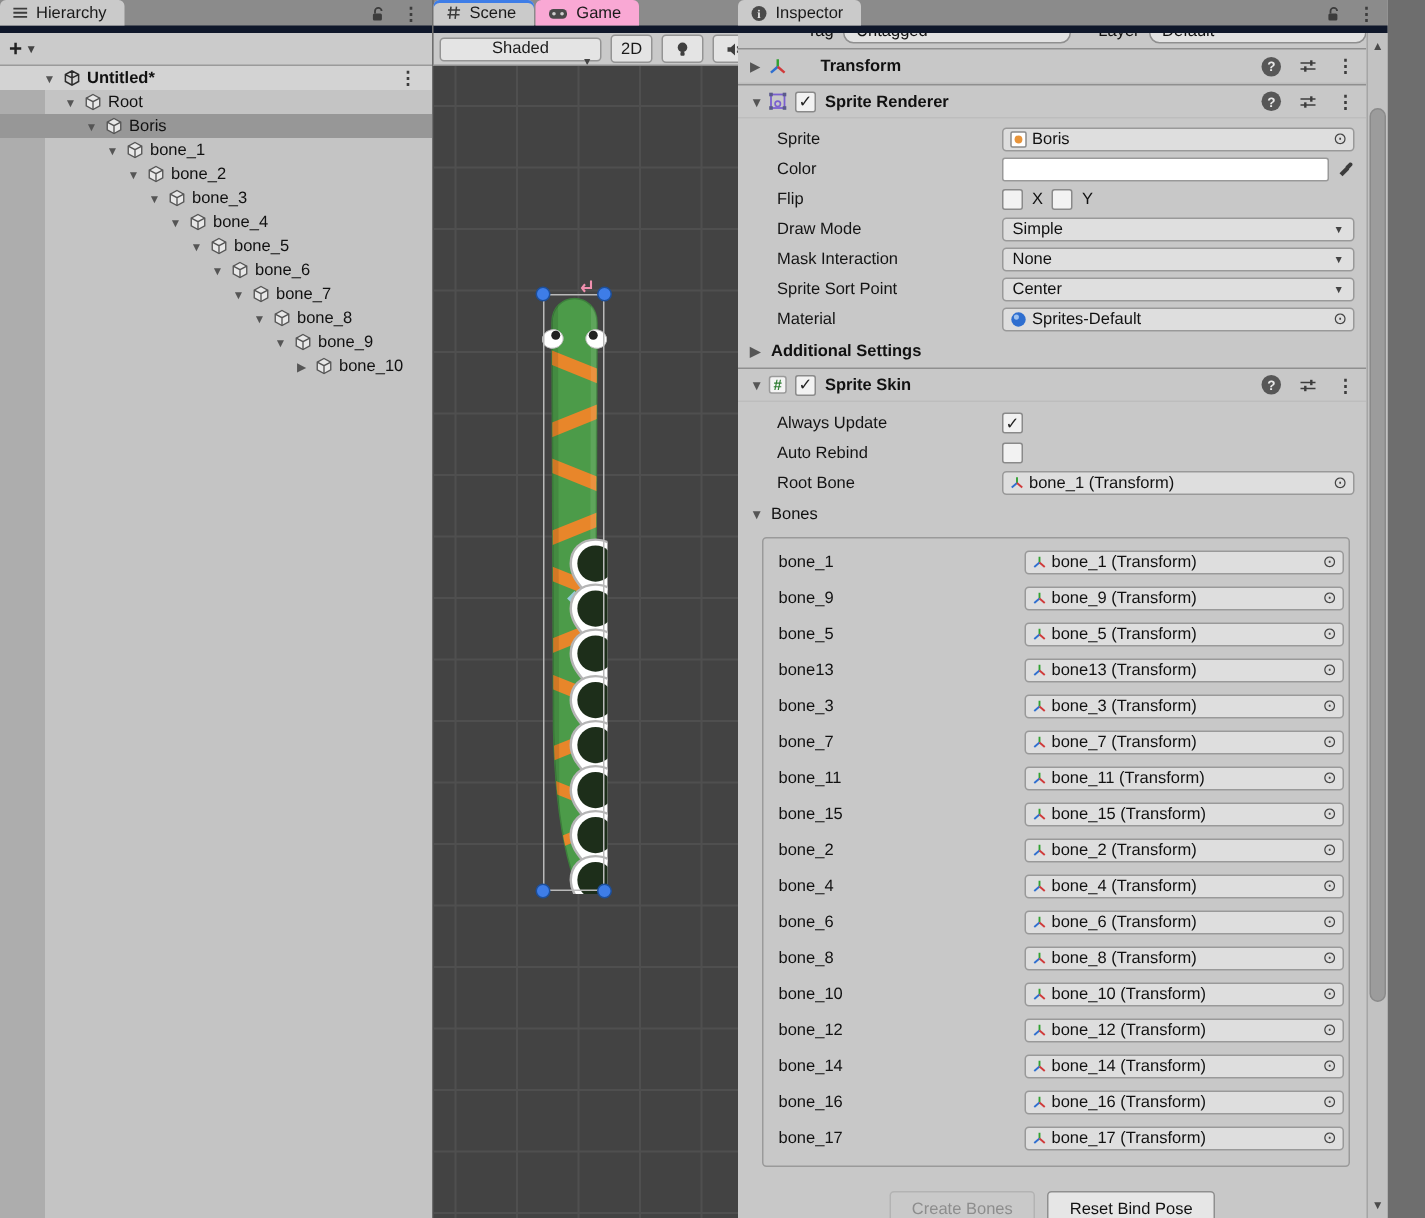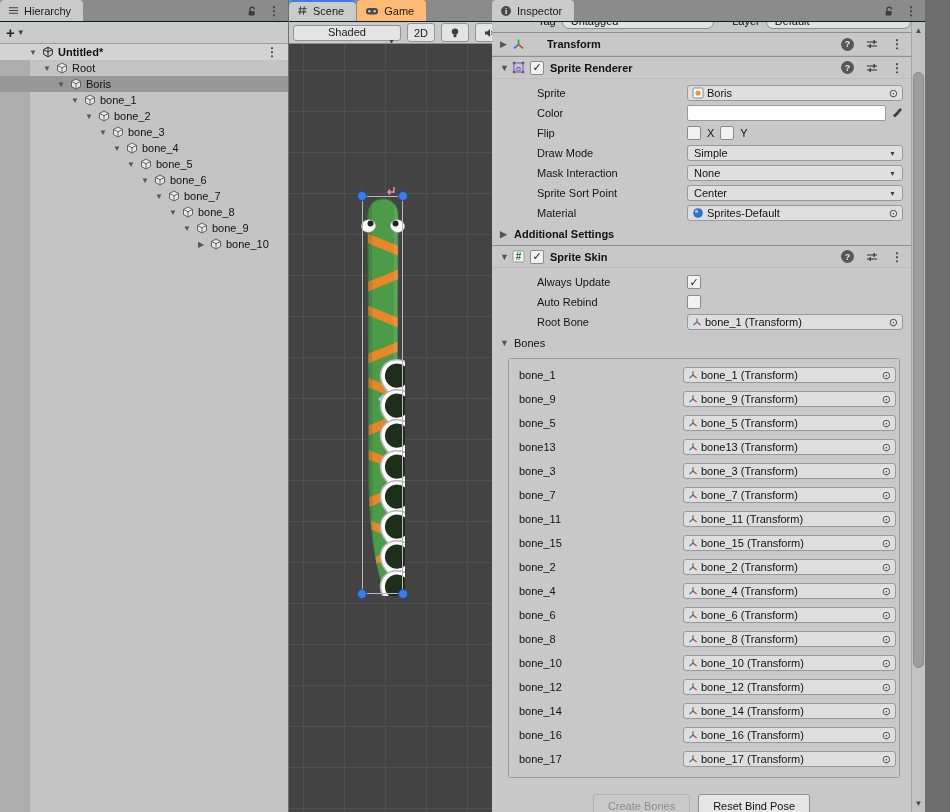--- a/index.html
+++ b/index.html
@@ -2,22 +2,22 @@
 <html><head>
 <meta charset="utf-8">
 <style>
   html,body{margin:0;padding:0;background:#4a4a4a;}
   .app{position:relative;width:950px;height:812px;overflow:hidden;background:#6e6e6e;
        font-family:"Liberation Sans",sans-serif;font-size:11px;color:#111;
        -webkit-font-smoothing:antialiased;}
   .panel{position:absolute;top:0;bottom:0;}
   
   .tabbar{position:relative;height:22px;background:#8b8b8b;display:flex;align-items:stretch;
-          border-bottom:1px solid #0f172a;box-sizing:border-box;}
-  .tab{display:flex;align-items:center;gap:5px;padding:0 12px 0 8px;background:#fdba74;
+          border-bottom:5px solid #0f172a;box-sizing:border-box;}
+  .tab{display:flex;align-items:center;gap:5px;padding:0 12px 0 8px;background:#f9a8d4;
        border-radius:4px 4px 0 0;margin-right:1px;color:#1a1a1a;position:relative;}
   .tab.active{background:#cacaca;}
   .tab.focused{box-shadow:inset 0 2px 0 #3e7de7;}
   .tabbar-right{margin-left:auto;display:flex;align-items:center;gap:10px;padding-right:8px;}
   .kebab{color:#3c3c3c;font-size:12px;font-weight:bold;letter-spacing:0;line-height:1;}
   .icon{display:inline-flex;align-items:center;justify-content:center;}
   
   .hierarchy{left:0;width:288px;background:#c4c4c4;}
   .h-toolbar{height:22px;background:#cbcbcb;border-bottom:1px solid #9a9a9a;display:flex;
              align-items:center;padding:0 6px;box-sizing:border-box;gap:4px;}
@@ -65,21 +65,21 @@
   .comp-header .foldout{width:12px;font-size:9px;color:#555;}
   .comp-header .title{font-weight:bold;margin-left:6px;}
   .hdr-icons{margin-left:auto;display:flex;align-items:center;gap:12px;}
   .help-ic{width:13px;height:13px;border-radius:50%;background:#575757;color:#e8e8e8;
            font-size:9px;font-weight:bold;display:flex;align-items:center;justify-content:center;}
   .cbox{width:14px;height:14px;background:#f2f2f2;border:1px solid #8a8a8a;border-radius:2px;
         box-sizing:border-box;display:flex;align-items:center;justify-content:center;
         font-size:11px;color:#222;}
   .cbox::after{content:"";}
   .cbox.on::after{content:"✓";}
-  .frow{display:flex;align-items:center;height:20px;padding-left:45px;padding-right:8px;}
+  .frow{display:flex;align-items:center;height:20px;padding-left:26px;padding-right:8px;}
   .frow .flabel{width:150px;flex:0 0 auto;color:#141414;}
   .fctrl{flex:1;display:flex;align-items:center;}
   .objfield{flex:1;height:16px;background:#dedede;border:1px solid #999;border-radius:3px;
             display:flex;align-items:center;padding:0 4px;box-sizing:border-box;gap:3px;}
   .objfield .picker{margin-left:auto;color:#444;font-size:11px;line-height:1;}
   .dropdown{flex:1;height:16px;background:#dfdfdf;border:1px solid #999;border-radius:3px;
             display:flex;align-items:center;padding:0 6px;box-sizing:border-box;}
   .dropdown .dd-arrow{margin-left:auto;font-size:7px;color:#444;}
   .colorbar{flex:1;height:14px;background:#ffffff;border:1px solid #999;border-radius:2px;}
   .foldrow{display:flex;align-items:center;height:22px;padding-left:8px;gap:4px;}

